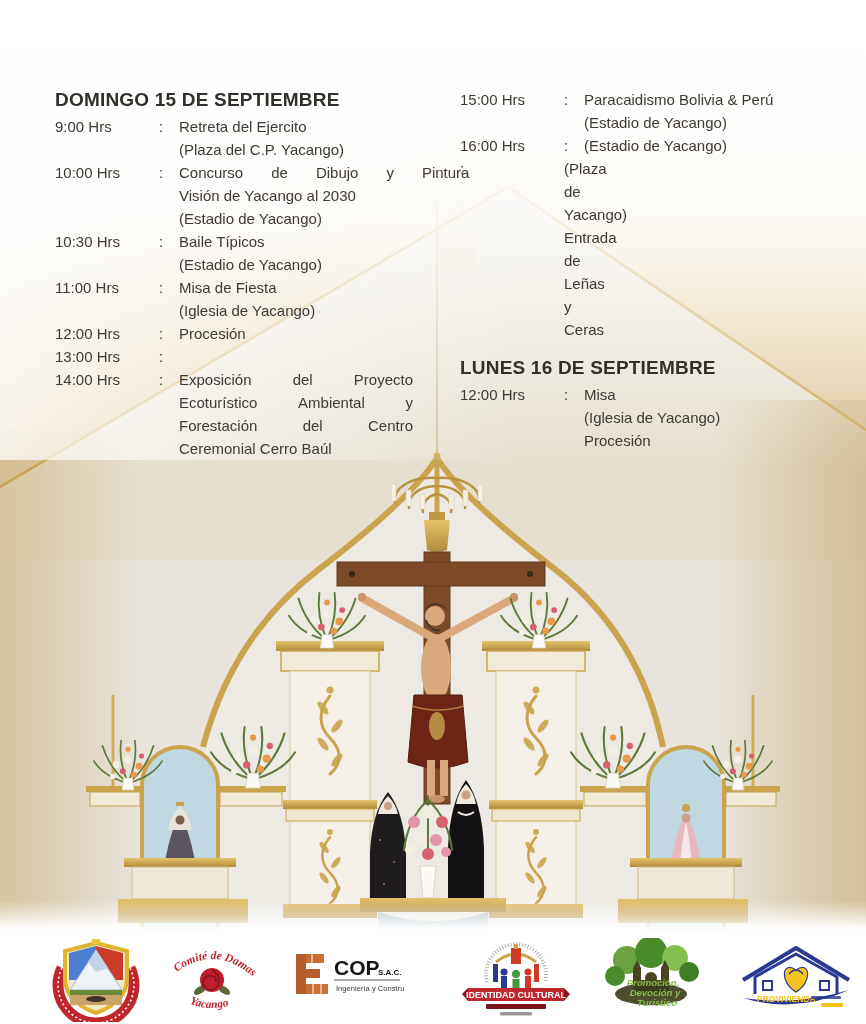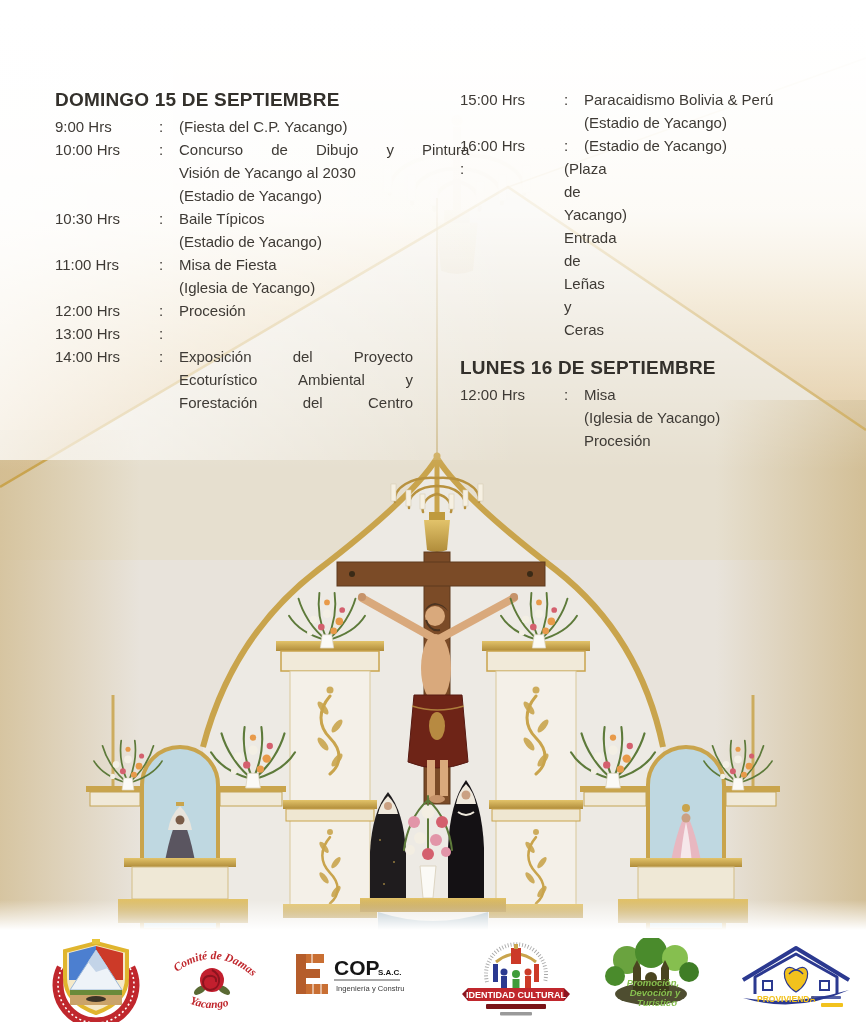--- a/index.html
+++ b/index.html
@@ -255,21 +255,22 @@
     <rect x="0" y="900" width="866" height="30" fill="url(#botFade)"></rect>
   </svg>
 
   <div class="sched-col col0">
       <div class="sec">
         <div class="sec-title">DOMINGO 15 DE SEPTIEMBRE</div>
         <div class="row">
           <div class="time">9:00 Hrs</div>
           <div class="colon">:</div>
           <div class="desc">
-            <div class="ln">(Fiesta del C.P. Yacango)</div>
+            <div class="ln">Retreta del Ejercito</div>
+            <div class="ln">(Plaza del C.P. Yacango)</div>
           </div>
         </div>
         <div class="row">
           <div class="time">10:00 Hrs</div>
           <div class="colon">:</div>
           <div class="desc">
             <div class="ln j">
               <span>Concurso</span>
               <span>de</span>
               <span>Dibujo</span>
@@ -319,20 +320,21 @@
             <div class="ln j">
               <span>Ecoturístico</span>
               <span>Ambiental</span>
               <span>y</span>
             </div>
             <div class="ln j">
               <span>Forestación</span>
               <span>del</span>
               <span>Centro</span>
             </div>
+            <div class="ln">Ceremonial Cerro Baúl</div>
           </div>
         </div>
       </div>
     </div>
   <div class="sched-col col1">
       <div class="sec">
         <div class="row">
           <div class="time">15:00 Hrs</div>
           <div class="colon">:</div>
           <div class="desc">

